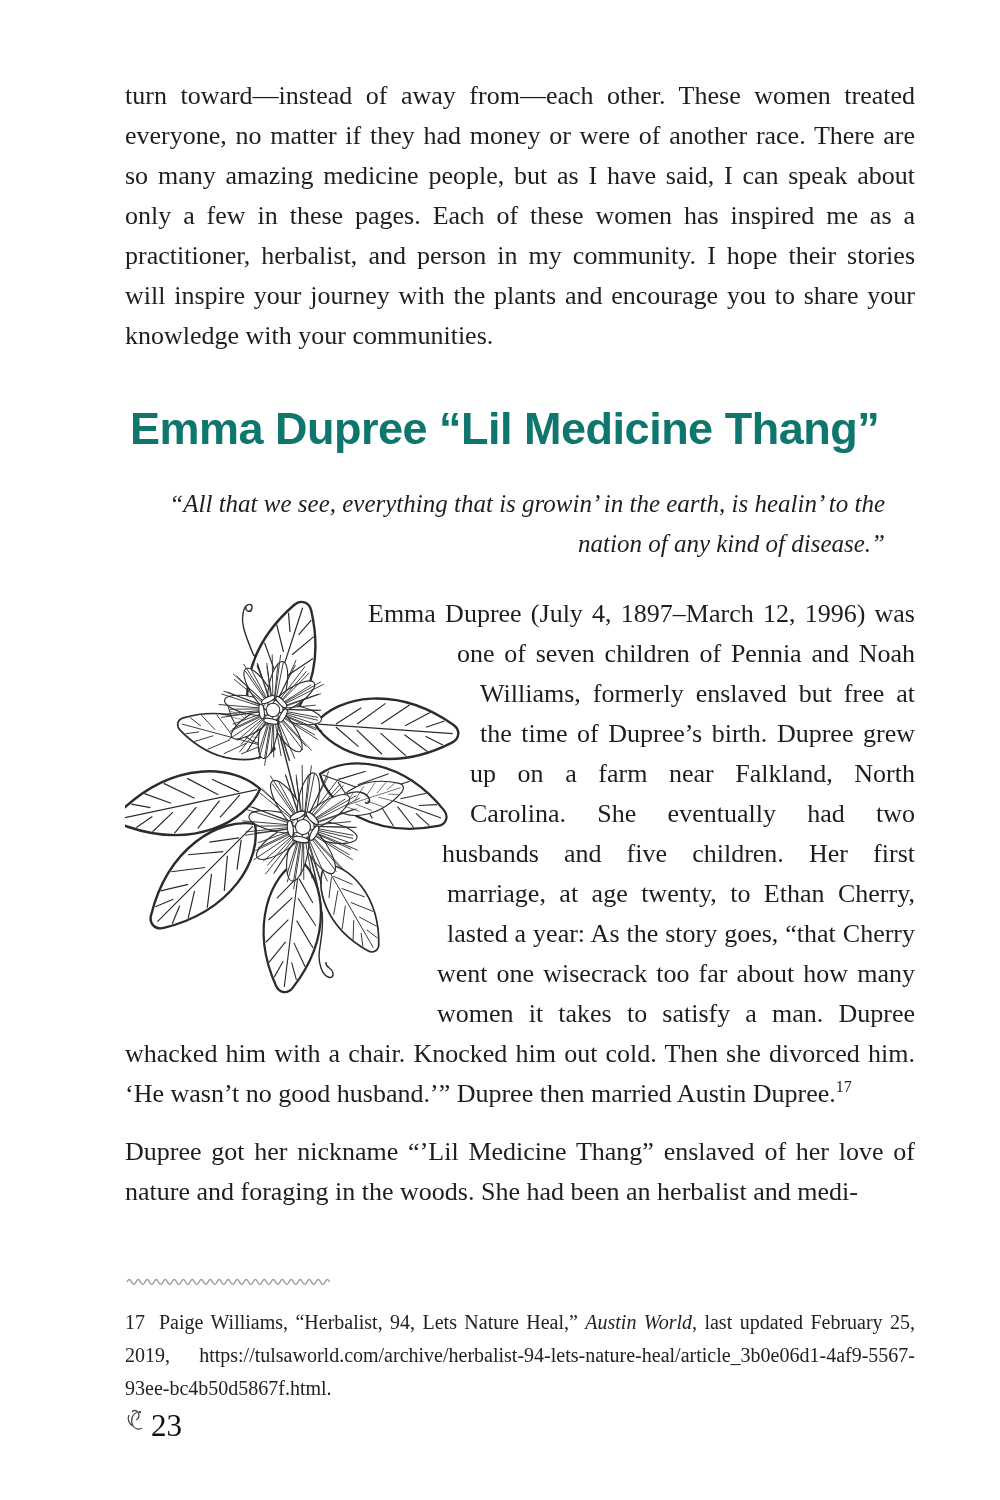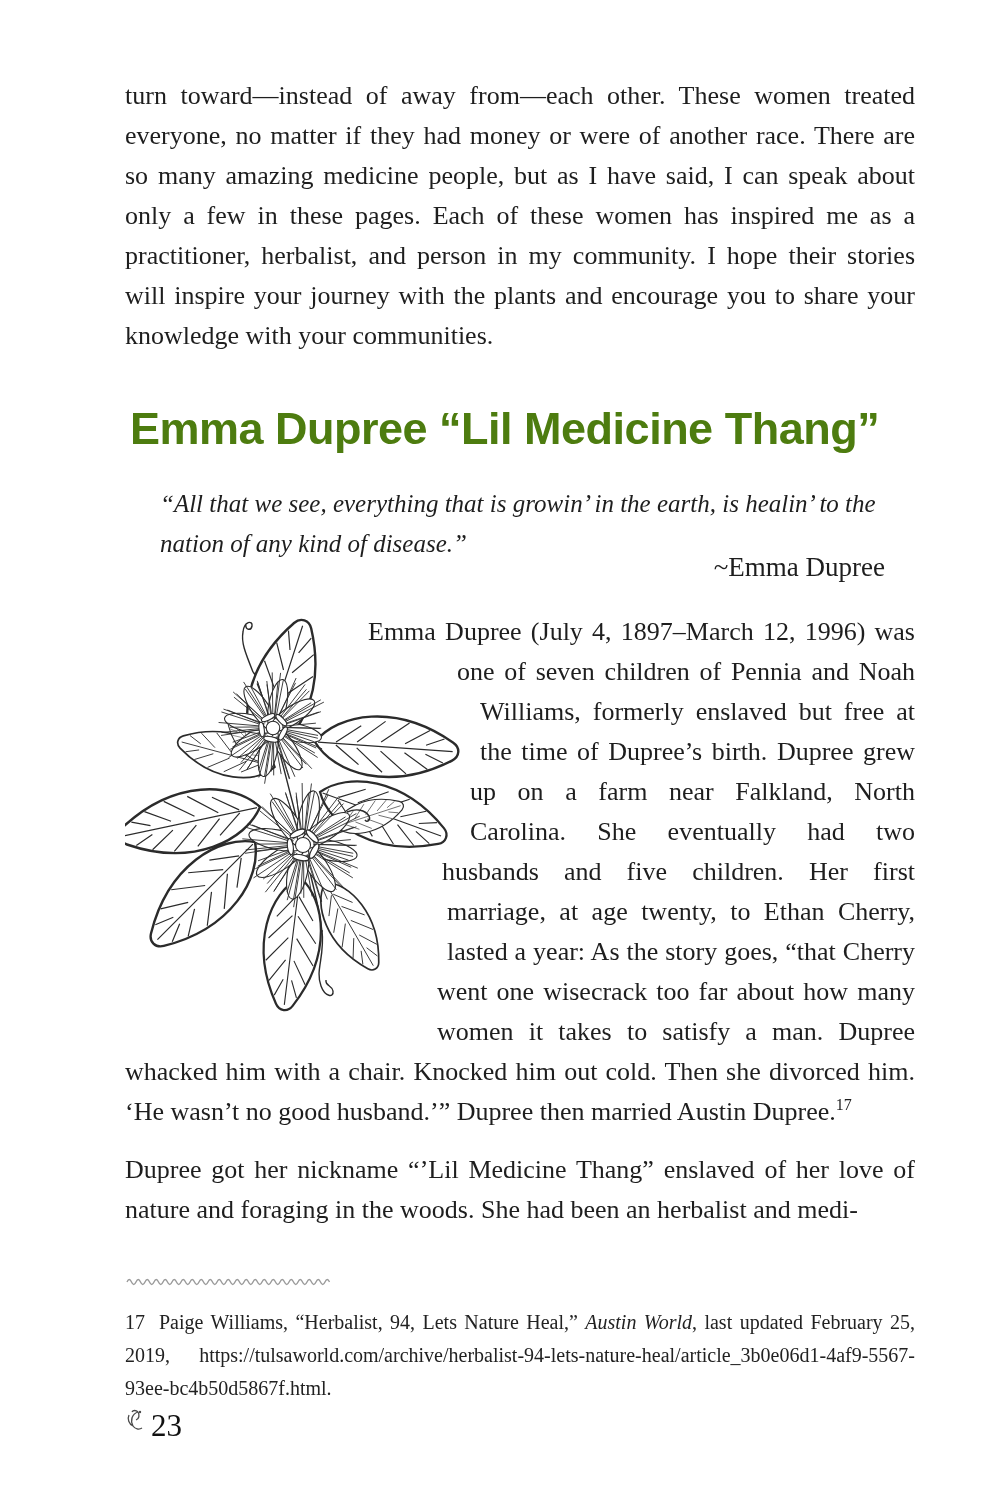--- a/index.html
+++ b/index.html
@@ -20,27 +20,28 @@
     line-height:40px;
     text-align:justify;
   }
   .heading{
     margin:48px 0 0 5px;
     font-family:"Liberation Sans","DejaVu Sans",sans-serif;
     font-weight:bold;
     font-size:45px;
     line-height:50px;
     letter-spacing:-0.5px;
-    color:#4d7c0f;
+    color:#0f766e;
   }
   .epigraph{
     margin:30px 30px 0 35px;
     font-size:25px;
     line-height:40px;
     font-style:italic;
+    text-align:right;
   }
   .attribution{
     margin:-12px 30px 0 0;
     font-size:27px;
     line-height:30px;
     text-align:right;
   }
   .bodypara{
     margin:30px 0 0 0;
     font-size:26px;
@@ -103,21 +104,20 @@
 <body>
 
 <div class="page">
   <div class="content">
 
     <p class="intro">turn toward—instead of away from—each other. These women treated everyone, no matter if they had money or were of another race. There are so many amazing medicine people, but as I have said, I can speak about only a few in these pages. Each of these women has inspired me as a practitioner, herbalist, and person in my community. I hope their stories will inspire your journey with the plants and encourage you to share your knowledge with your communities.</p>
 
     <h1 class="heading">Emma Dupree “Lil Medicine Thang”</h1>
 
     <p class="epigraph">“All that we see, everything that is growin’ in the earth, is healin’ to the nation of any kind of disease.”</p>
-    <p class="attribution">~Emma Dupree</p>
 
     <p class="bodypara">
       <span class="flower-float"><svg id="flower-svg" width="345" height="400" viewBox="0 0 345 400" xmlns="http://www.w3.org/2000/svg" xmlns:xlink="http://www.w3.org/1999/xlink">
         <defs>
           <g id="leaf">
             <path class="lf" d="M0,0 C14,-20 52,-30 92,-6 C97,-3 97,3 92,6 C52,30 14,20 0,0 Z"></path>
             <path class="vn" d="M2,0 L92,0 M14,-1 L30,-13 M14,1 L30,13 M28,-2 L46,-17 M28,2 L46,17 M44,-3 L62,-17 M44,3 L62,17 M60,-3 L76,-13 M60,3 L76,13 M74,-3 L86,-8 M74,3 L86,8"></path>
           </g>
         </defs>
 

